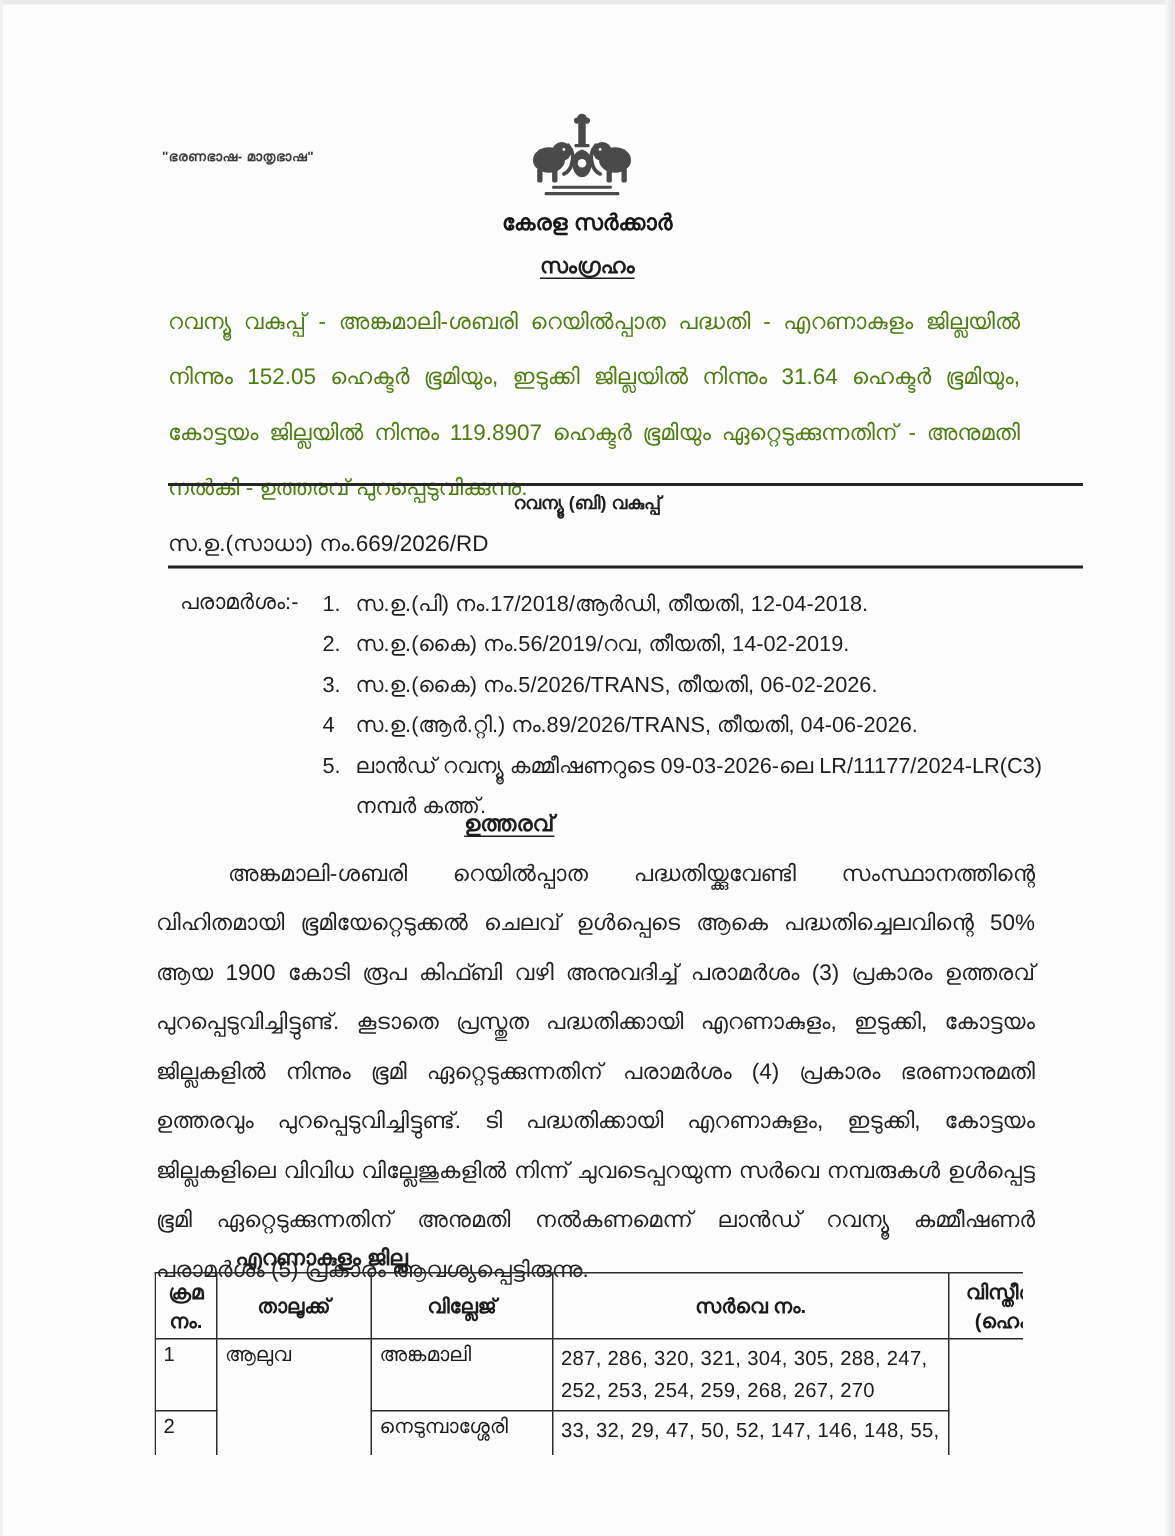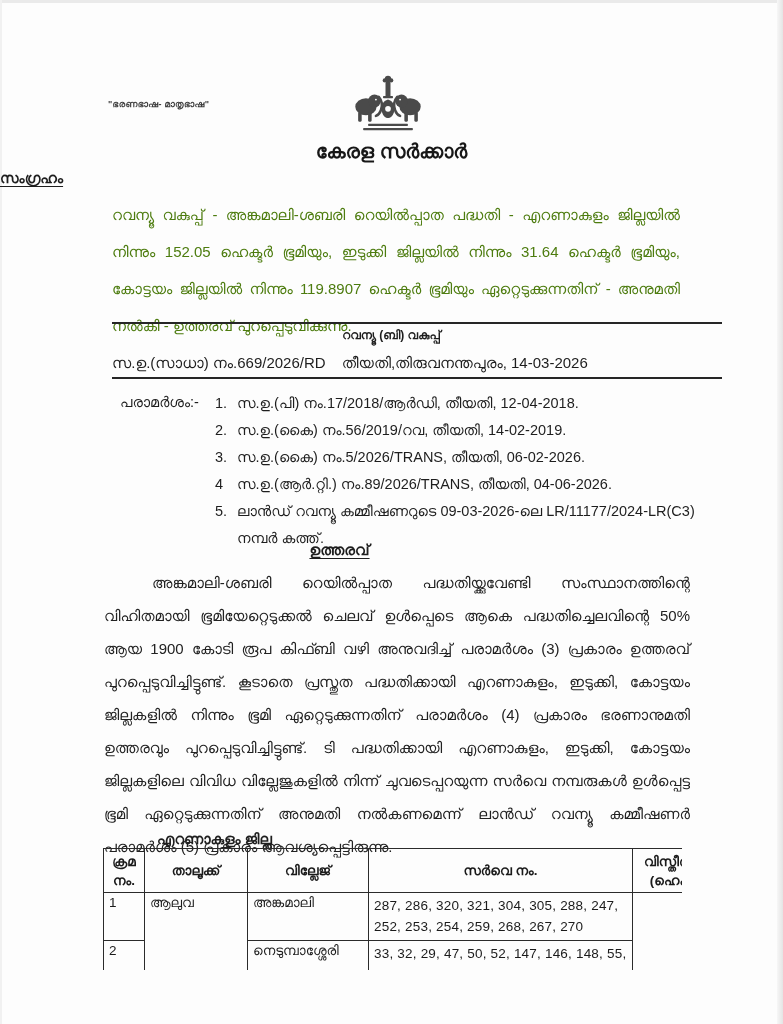--- a/index.html
+++ b/index.html
@@ -7,35 +7,35 @@
     width:783px;height:1024px;position:relative;overflow:hidden;
     font-family:"Liberation Sans","DejaVu Sans",sans-serif;
     color:#1e1e1e;background:#fdfdfd;
   }
   .edge-top{position:absolute;top:0;left:0;width:783px;height:3px;background:#eaeaea;}
   .edge-right{position:absolute;top:0;right:0;width:6px;height:1024px;background:linear-gradient(to right,#f7f7f7,#e4e4e4);}
   .edge-left{position:absolute;top:0;left:0;width:2px;height:1024px;background:#f1f1f1;}
 
   .motto{position:absolute;left:108px;top:99px;font-size:9px;font-weight:bold;color:#3c3c3c;letter-spacing:.3px;}
   .emblem{position:absolute;left:352px;top:74px;width:72px;height:64px;}
-  .govt-name{position:absolute;left:0;top:140px;width:783px;text-align:center;font-size:20px;font-weight:bold;color:#171717;}
-  .abstract-head{position:absolute;left:0;top:170px;width:783px;font-size:14.5px;font-weight:bold;text-decoration:underline;text-underline-offset:3px;}
+  .govt-name{position:absolute;left:0;top:140px;width:783px;text-align:center;font-size:15px;font-weight:bold;color:#171717;}
+  .abstract-head{position:absolute;left:0;top:170px;width:783px;text-align:center;font-size:14.5px;font-weight:bold;text-decoration:underline;text-underline-offset:3px;}
 
   .summary{
     position:absolute;left:112px;top:196px;width:568px;
     font-size:15px;line-height:37px;text-align:justify;text-align-last:left;
     color:#4d7c0f;
   }
 
   .rule{position:absolute;left:112px;width:610px;height:0;border-top:2px solid #262626;}
   .rule-1{top:322px;}
   .rule-2{top:377px;}
 
   .dept-name{position:absolute;left:0;top:328px;width:783px;text-align:center;font-size:12px;font-weight:bold;}
-  .go-line{position:absolute;left:112px;top:354px;width:600px;font-size:15px;display:flex;gap:16px;white-space:nowrap;}
+  .go-line{position:absolute;left:112px;top:354px;width:600px;font-size:15px;display:flex;gap:40px;white-space:nowrap;}
 
   .refs{position:absolute;left:120px;top:390px;width:575px;font-size:14.5px;}
   .refs-label{position:absolute;left:0;top:4px;font-weight:500;}
   .ref-list{position:absolute;left:95px;top:0;width:480px;}
   .ref-item{display:flex;line-height:27px;margin-bottom:0;}
   .ref-num{width:22px;flex:0 0 22px;}
   .ref-text{flex:1;}
 
   .order-head{position:absolute;left:0;top:541px;width:679px;text-align:center;font-size:15px;font-weight:bold;text-decoration:underline;text-underline-offset:3px;}
   .order-body{
@@ -109,21 +109,20 @@
 
 <div class="govt-name">കേരള സർക്കാർ</div>
 <div class="abstract-head">സംഗ്രഹം</div>
 
 <div class="summary">റവന്യൂ വകുപ്പ് - അങ്കമാലി-ശബരി റെയിൽപ്പാത പദ്ധതി - എറണാകുളം ജില്ലയിൽ നിന്നും 152.05 ഹെക്ടർ ഭൂമിയും, ഇടുക്കി ജില്ലയിൽ നിന്നും 31.64 ഹെക്ടർ ഭൂമിയും, കോട്ടയം ജില്ലയിൽ നിന്നും 119.8907 ഹെക്ടർ ഭൂമിയും ഏറ്റെടുക്കുന്നതിന് - അനുമതി നൽകി - ഉത്തരവ് പുറപ്പെടുവിക്കുന്നു.</div>
 
 <div class="rule rule-1"></div>
 <div class="dept-name">റവന്യൂ (ബി) വകുപ്പ്</div>
 <div class="go-line">
   <span>സ.ഉ.(സാധാ) നം.669/2026/RD</span>
-  <span>തീയതി,തിരുവനന്തപുരം, 14-03-2026</span>
 </div>
 <div class="rule rule-2"></div>
 
 <div class="refs">
   <div class="refs-label">പരാമർശം:-</div>
   <div class="ref-list">
     <div class="ref-item">
       <span class="ref-num">1.</span>
       <span class="ref-text">സ.ഉ.(പി) നം.17/2018/ആർഡി, തീയതി, 12-04-2018.</span>
     </div>

